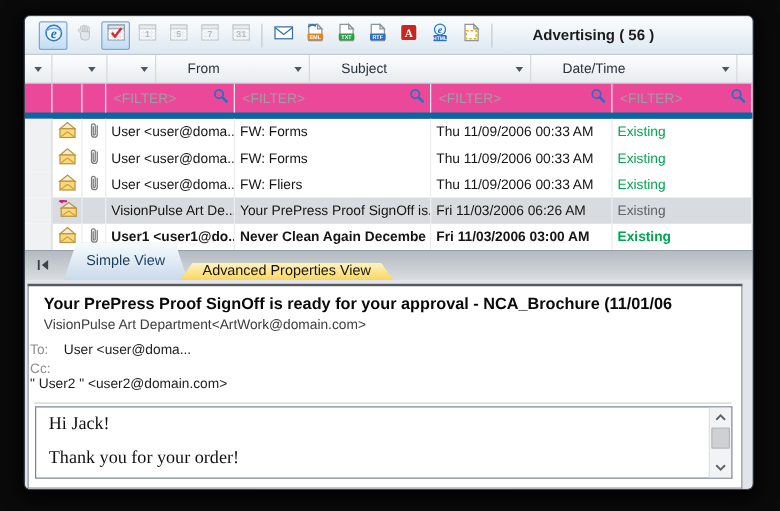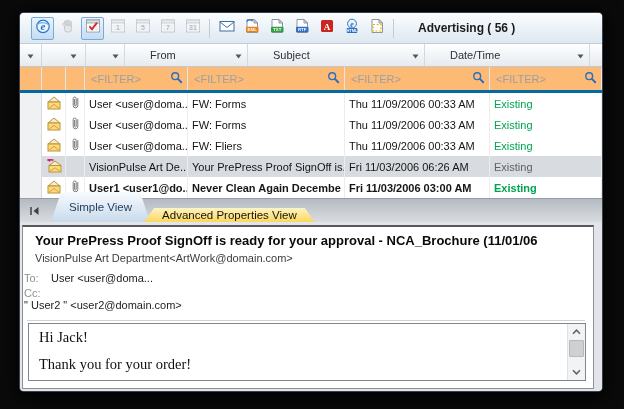--- a/index.html
+++ b/index.html
@@ -8,30 +8,30 @@
     border-radius:4px;box-shadow:0 0 0 1px #39424e,0 3px 16px 4px rgba(0,0,0,.9);overflow:hidden;}
 
   
   .toolbar{height:30px;display:flex;align-items:center;padding:0 6px 0 10px;
     background:linear-gradient(#fbfdfe,#dde8f1);border-bottom:1px solid #c3ccd6;}
   .tbtn{width:21px;height:21px;display:flex;align-items:center;justify-content:center;
     margin:0 1px;border-radius:2px;border:1px solid transparent;flex:0 0 auto;}
   .tbtn.active{background:linear-gradient(#eaf4fd,#c3dcf3);border-color:#7da7d4;}
   .tbtn.disabled svg{filter:grayscale(1) opacity(.5);}
   .tsep{width:1px;height:19px;background:#c2cbd5;margin:0 4px;flex:0 0 auto;}
-  .folder-label{margin-left:20px;font-weight:bold;font-size:12px;color:#1b1b1b;white-space:nowrap;}
+  .folder-label{margin-left:28px;font-weight:bold;font-size:12px;color:#1b1b1b;white-space:nowrap;}
 
   
   .grid{background:#fff;}
   .gridrow{display:grid;grid-template-columns:22px 24px 19px 103px 157px 145px 1fr;}
   .grid-header{height:22px;background:linear-gradient(#fdfeff,#e7ebef);border-bottom:1px solid #c2c8ce;gap:20px;}
   .hcell{display:flex;align-items:center;justify-content:space-between;padding:0 5px;
     border-right:1px solid #d4d9de;font-size:11px;color:#28323c;overflow:hidden;white-space:nowrap;}
   .hcell.narrow{justify-content:center;padding:0 2px;}
-  .grid-filter{height:23px;border-bottom:3px solid #0369a1;background:#fdba74;}
+  .grid-filter{height:23px;border-bottom:5px solid #0369a1;background:#ec4899;}
   .fcell{display:flex;align-items:center;border-right:1px solid #e4e7ea;padding:0 4px;overflow:hidden;}
   .fcell input{flex:1;min-width:0;border:none;outline:none;font-size:11px;color:#333;background:transparent;
     font-family:"Liberation Sans","DejaVu Sans",sans-serif;}
   .fcell input::placeholder{color:#9aa0a6;opacity:1;}
   .grow{height:21px;}
   .cell{display:flex;align-items:center;border-right:1px solid #ebedef;padding:0 4px;
     font-size:11px;color:#151515;white-space:nowrap;overflow:hidden;}
   .cell.gutter{background:#f0f1f3;border-right:1px solid #d8dbde;}
   .cell.cicon,.cell.cclip{justify-content:center;padding:0;}
   .grow.selected .cell:not(.gutter){background:#d8dbdf;}

